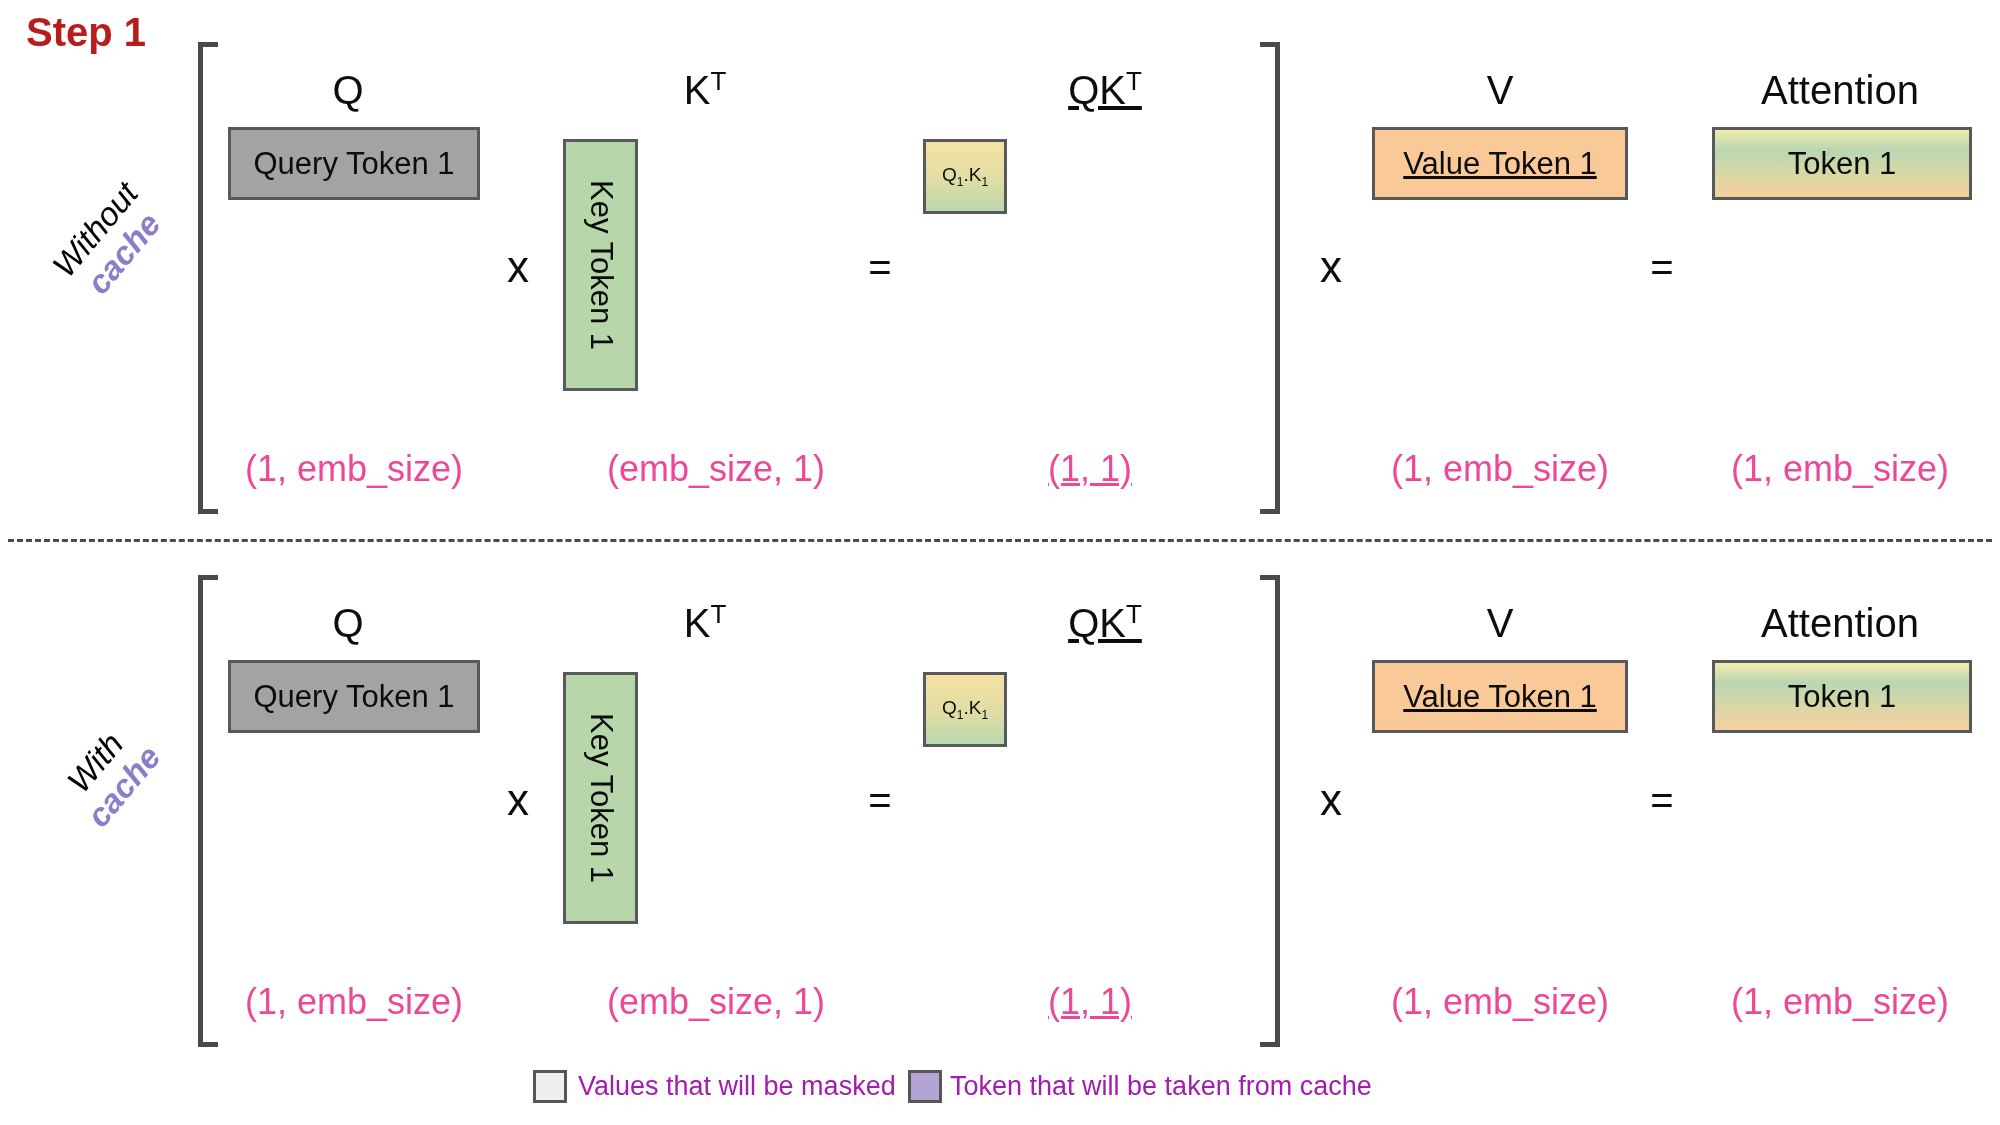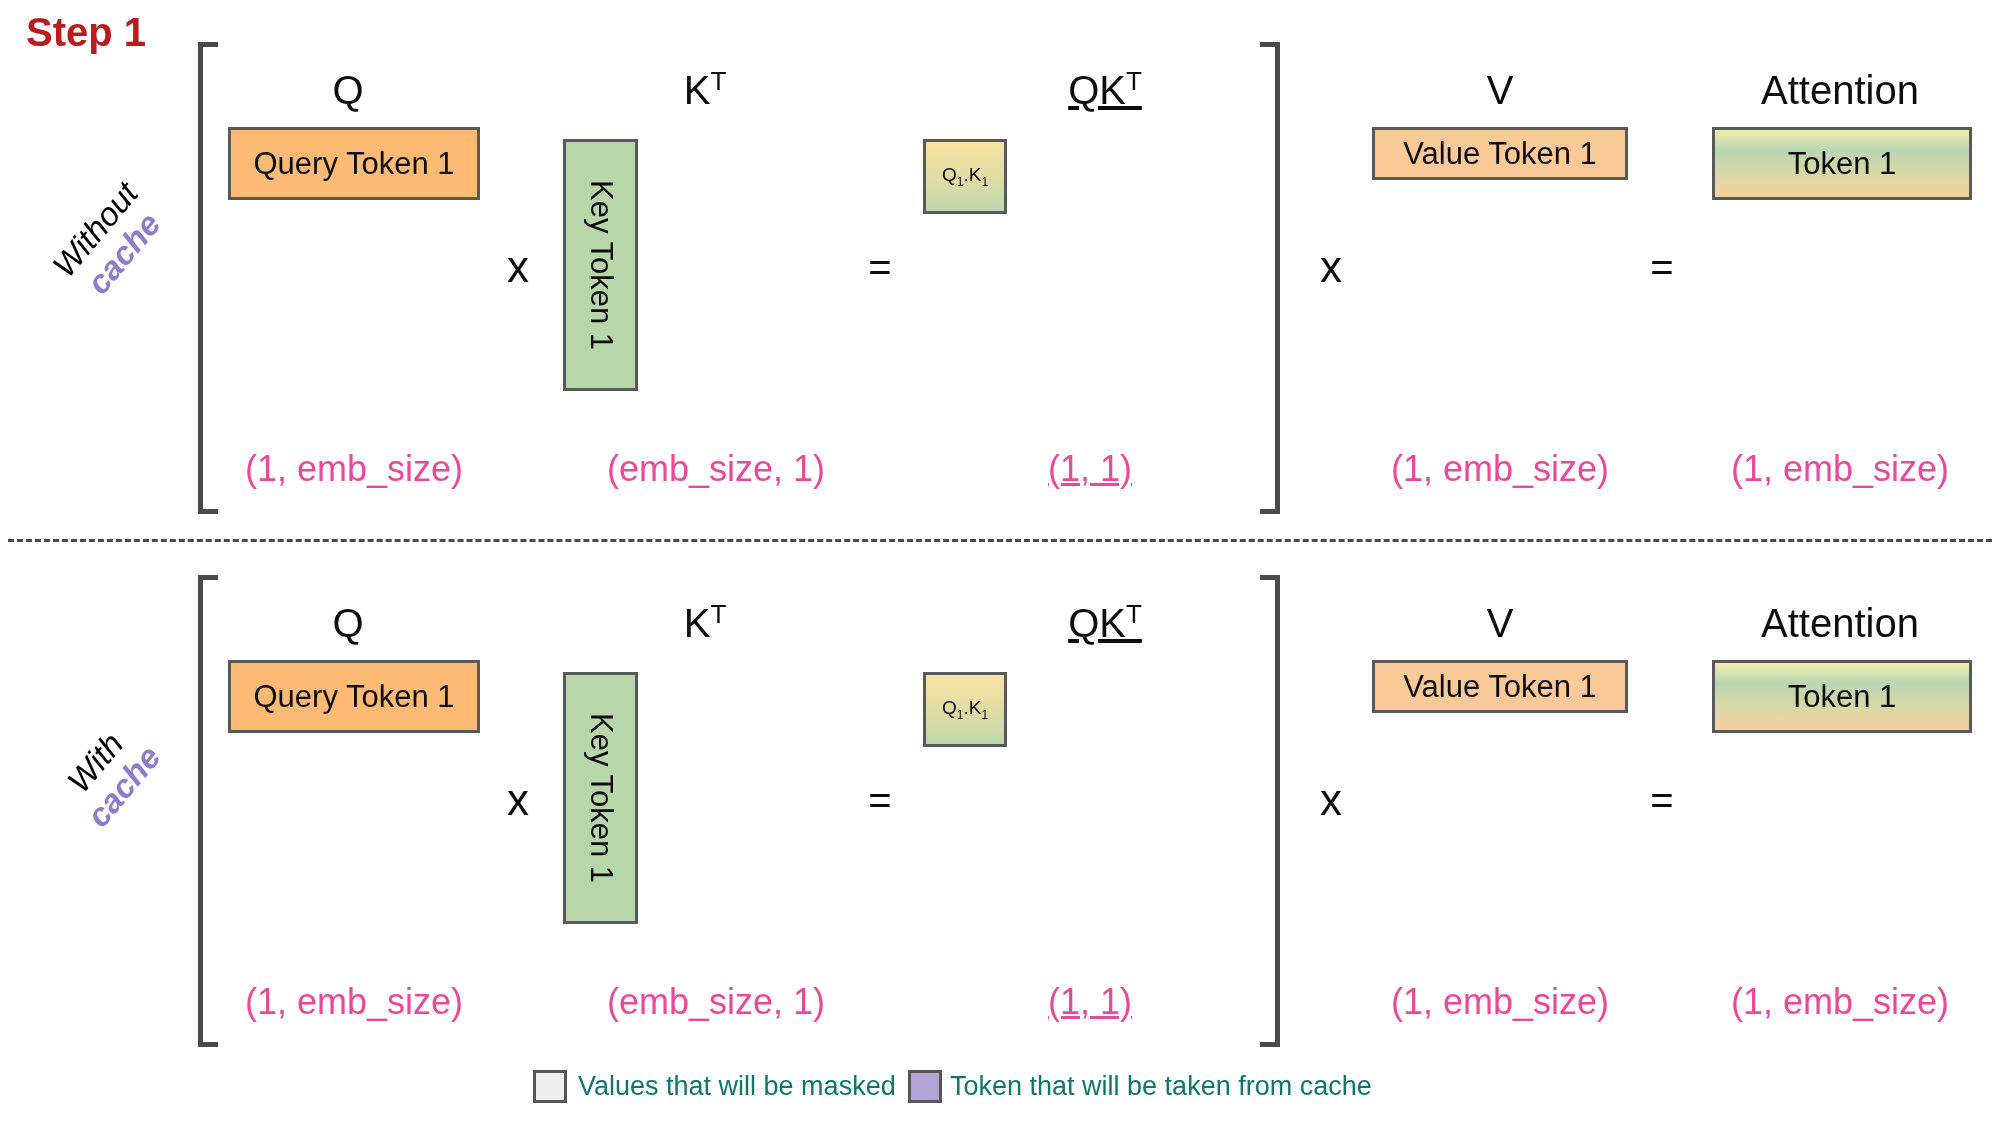--- a/index.html
+++ b/index.html
@@ -29,27 +29,27 @@
   .hdr-k{left:645px;width:120px;}
   .hdr-qk{left:1040px;width:130px;text-decoration:underline;}
   .hdr-v{left:1372px;width:256px;}
   .hdr-att{left:1712px;width:256px;}
 
   .box{
     position:absolute;box-sizing:border-box;border:3px solid #58595b;
     display:flex;align-items:center;justify-content:center;
     font-size:31px;color:#0d0d0d;
   }
-  .q-box{left:228px;top:109px;width:252px;height:73px;background:#fdba74;}
+  .q-box{left:228px;top:109px;width:252px;height:73px;background:#a3a3a3;}
   .k-box{left:563px;top:121px;width:75px;height:252px;background:#b7d7ab;}
   .k-box .vtext{writing-mode:vertical-rl;white-space:nowrap;}
   .qk-box{left:923px;top:121px;width:84px;height:75px;
     background:linear-gradient(180deg,#f6e2a2 0%,#e0dca4 55%,#bbd8ae 100%);font-size:19px;}
   .qk-box sub{font-size:12px;}
-  .v-box{left:1372px;top:109px;width:256px;height:53px;background:#f9c998;}
+  .v-box{left:1372px;top:109px;width:256px;height:73px;background:#f9c998;text-decoration:underline;}
   .att-box{left:1712px;top:109px;width:260px;height:73px;
     background:linear-gradient(180deg,#f3ecae 0%,#b9d6b2 30%,#d6d8a7 62%,#f8cf9e 100%);}
 
   .op{position:absolute;top:227px;width:56px;height:44px;font-size:44px;line-height:44px;text-align:center;color:#0d0d0d;}
   .op-x1{left:490px;}
   .op-eq1{left:852px;font-size:40px;}
   .op-x2{left:1303px;}
   .op-eq2{left:1634px;font-size:40px;}
 
   .dim{position:absolute;top:430px;font-size:36px;text-align:center;color:#ec4899;white-space:nowrap;}
@@ -57,21 +57,21 @@
   .dim-k{left:576px;width:280px;}
   .dim-qk{left:1010px;width:160px;text-decoration:underline;}
   .dim-v{left:1372px;width:256px;}
   .dim-att{left:1712px;width:256px;}
 
   .divider{position:absolute;top:539px;left:8px;width:1984px;border-top:3px dashed #4a4a4a;height:0;}
 
   .legend-swatch{position:absolute;top:1070px;width:34px;height:33px;box-sizing:border-box;border:3px solid #565656;}
   .swatch-masked{left:533px;background:#efefef;}
   .swatch-cache{left:908px;background:#b4a3d5;}
-  .legend-label{position:absolute;top:1070px;height:33px;display:flex;align-items:center;font-size:27px;color:#0f766e;white-space:nowrap;}
+  .legend-label{position:absolute;top:1070px;height:33px;display:flex;align-items:center;font-size:27px;color:#a21caf;white-space:nowrap;}
   .label-masked{left:578px;}
   .label-cache{left:950px;}
 </style>
 </head>
 <body>
 
 <div class="step-title">Step 1</div>
 
 <div class="row row-1">
   <div class="side-label">

